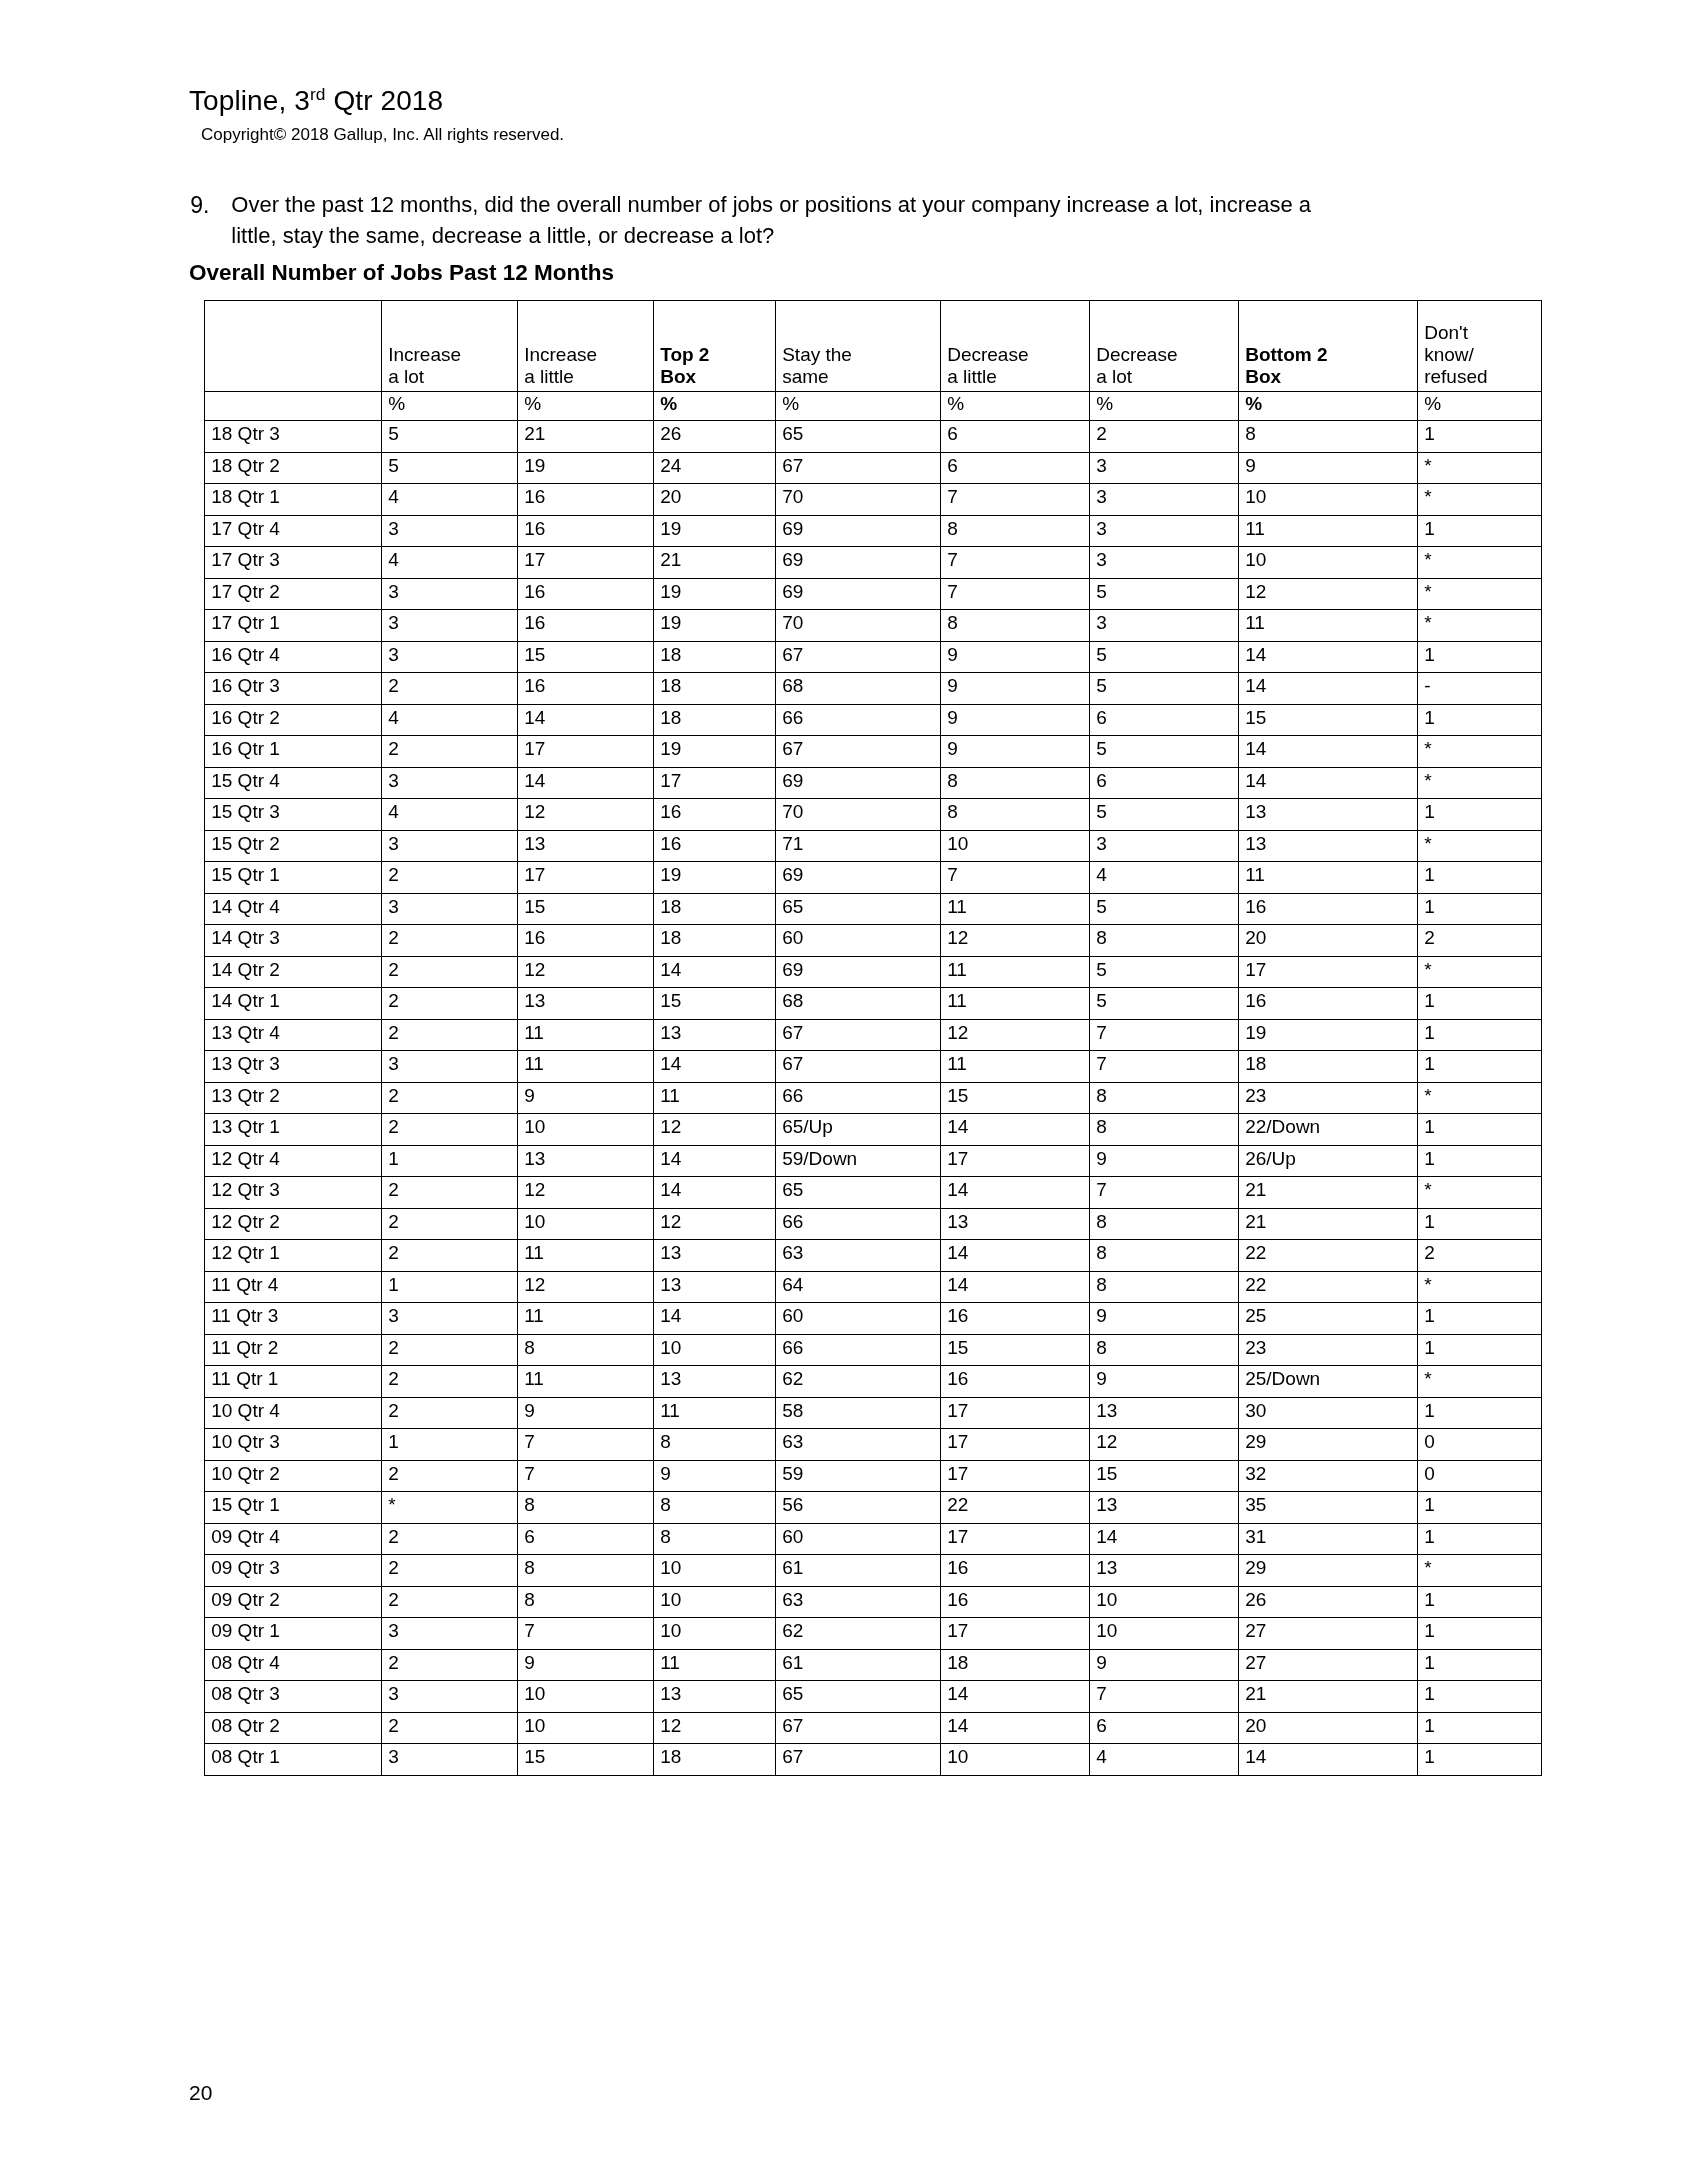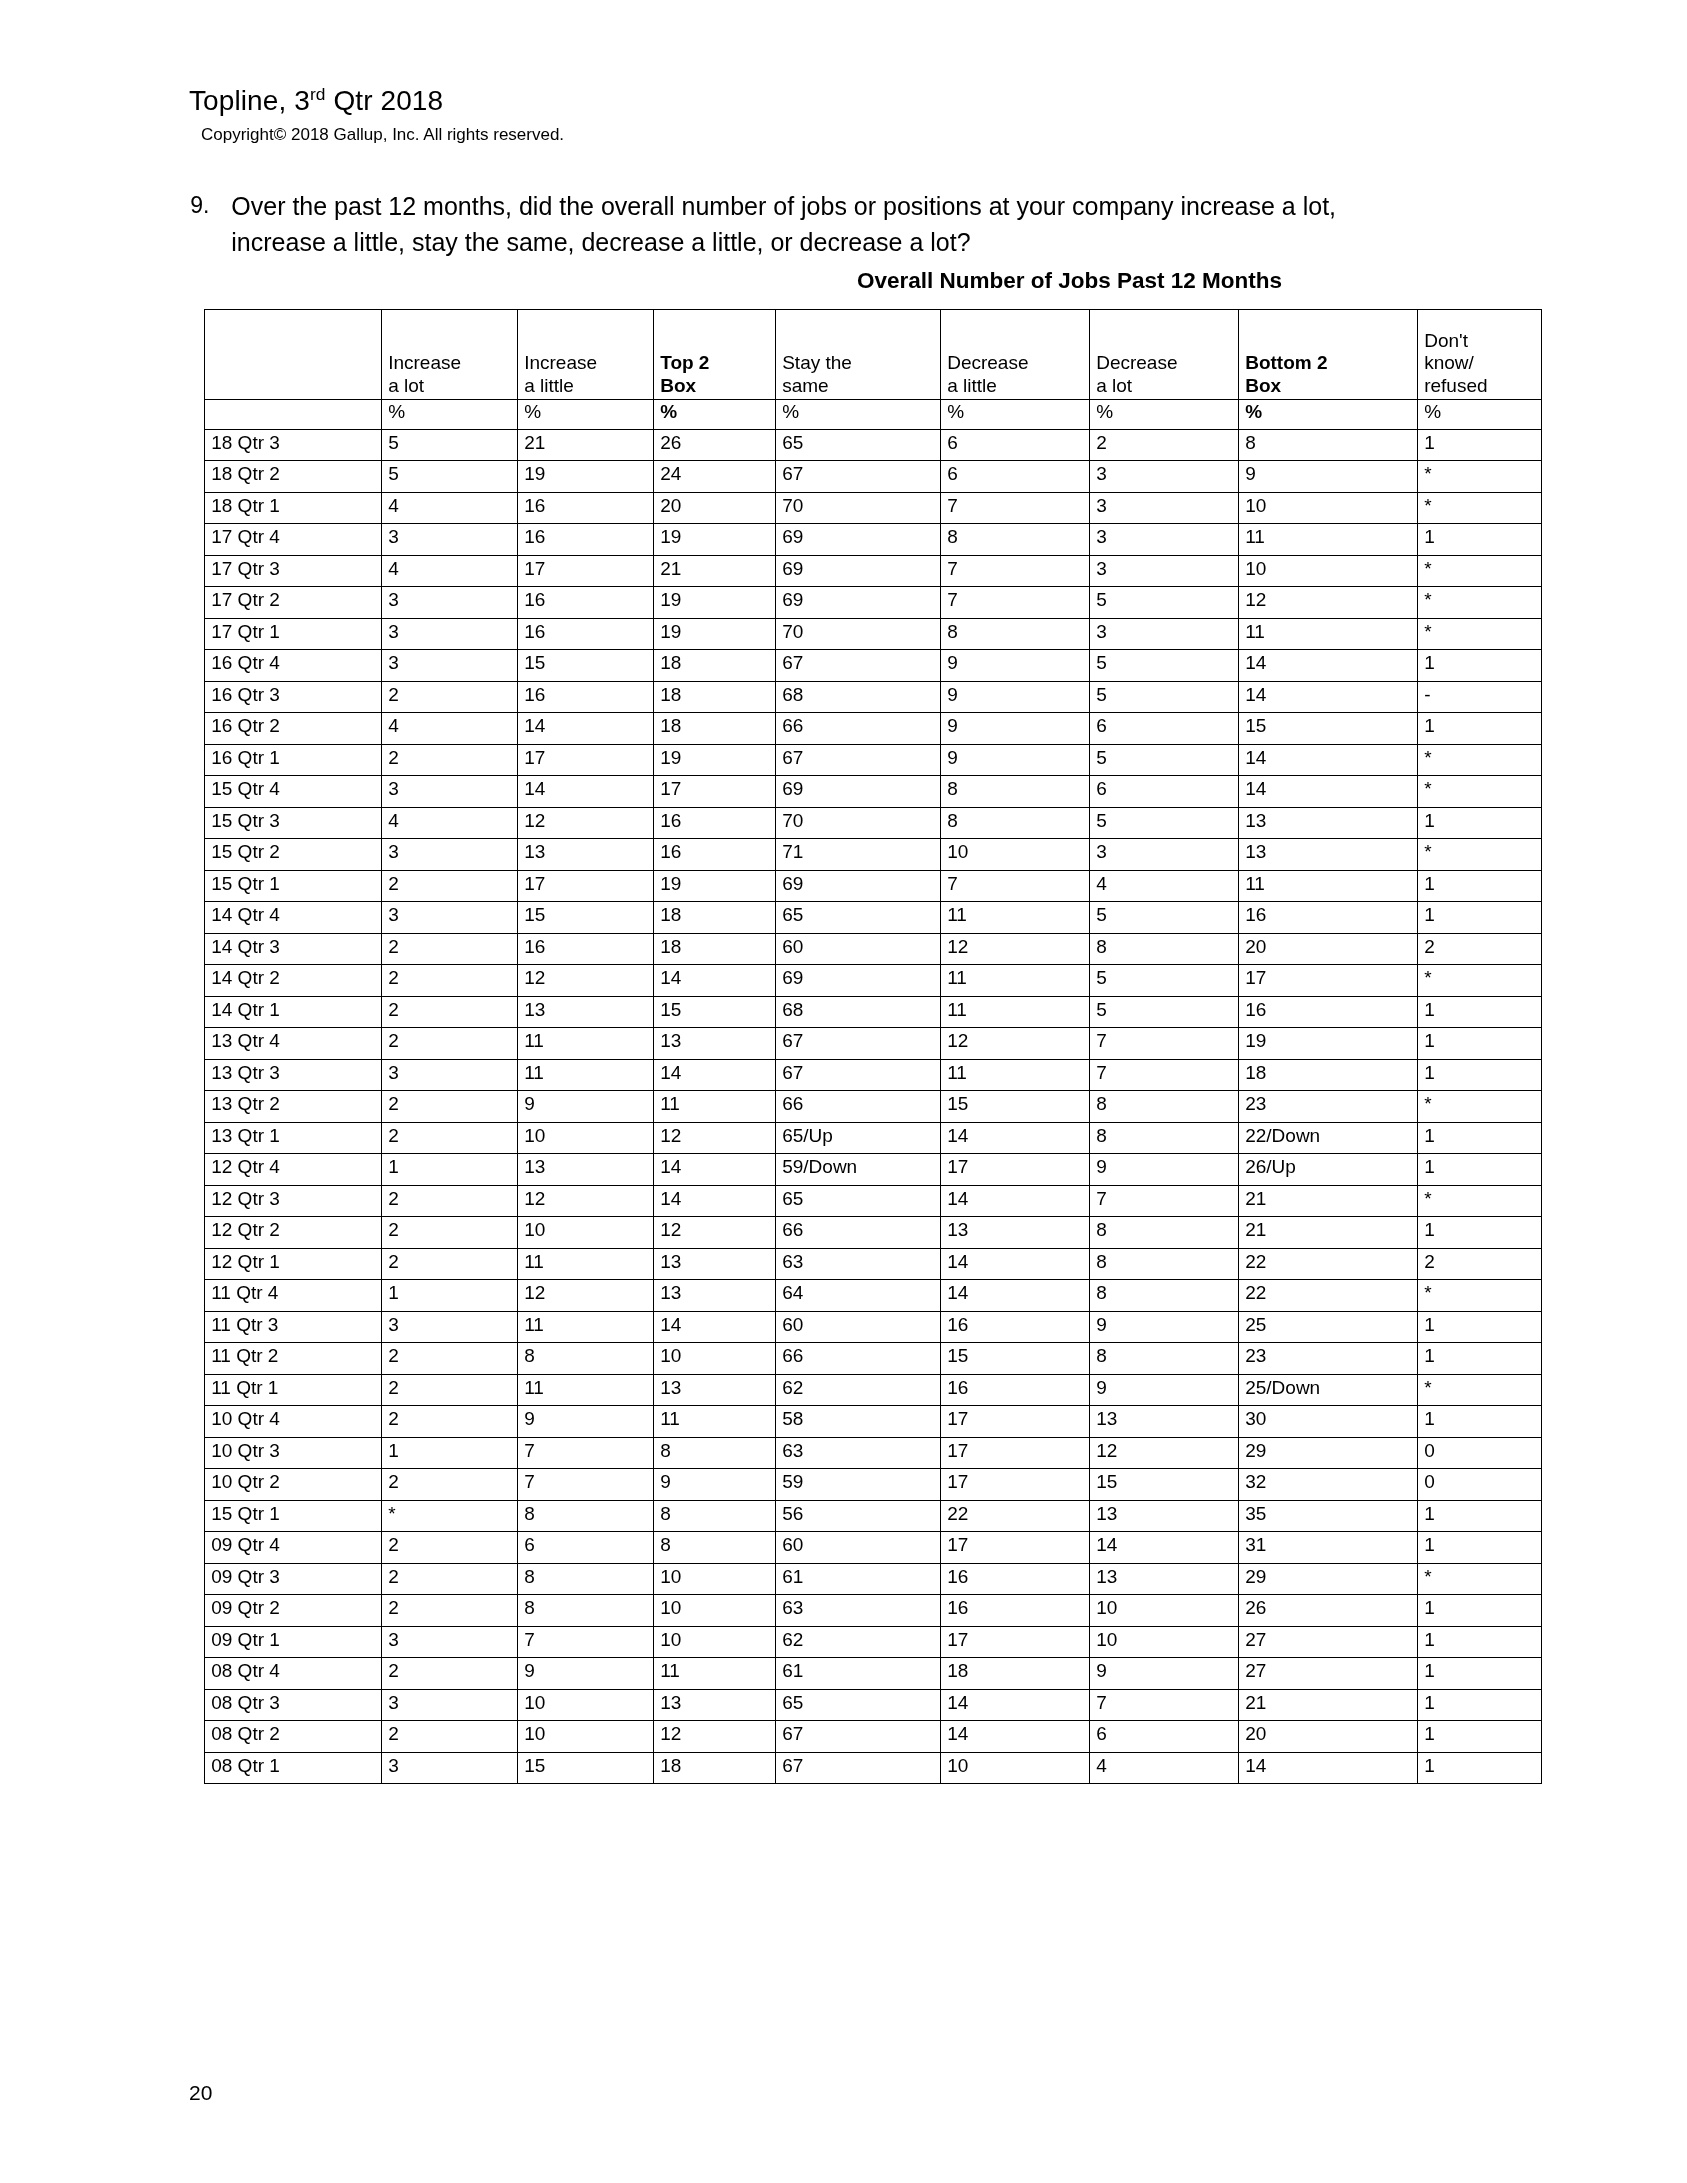--- a/index.html
+++ b/index.html
@@ -44,26 +44,26 @@
     margin: 0 0 6.6px 0;
     padding-left: 1.3px;
   }
   .q-num {
     font-size: 23px;
     line-height: 1.42;
     width: 41px;
     flex: 0 0 41px;
   }
   .q-text {
-    font-size: 25px;
+    font-size: 22px;
     line-height: 1.42;
     max-width: 1125px;
   }
   .table-title {
-    text-align: right;
+    text-align: left;
     font-size: 22.5px;
     font-weight: bold;
     margin: 8px 0 14.6px 0;
     padding-right: 185px;
   }
   table.data {
     border-collapse: collapse;
     table-layout: fixed;
     width: 1336px;
     margin-left: 14.6px;

